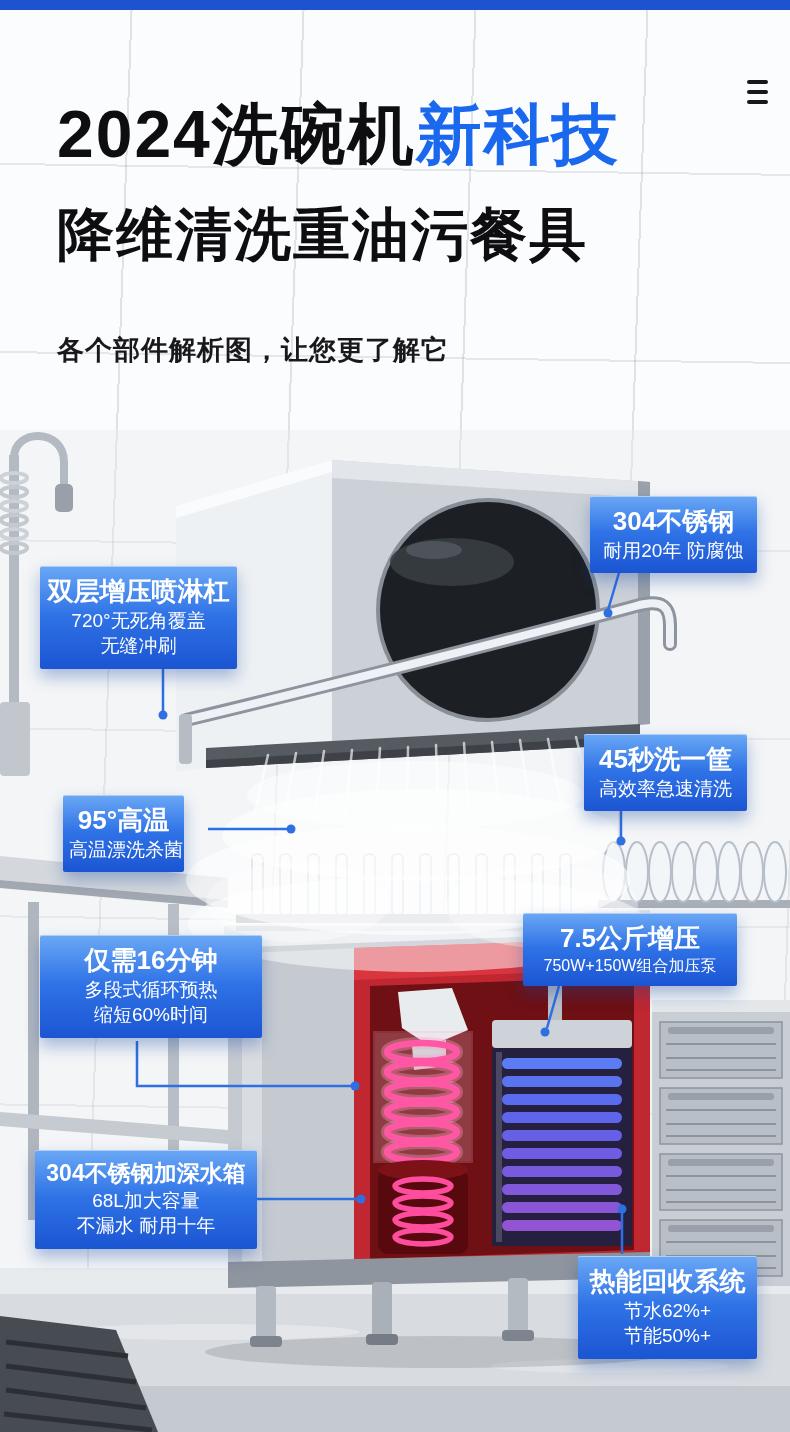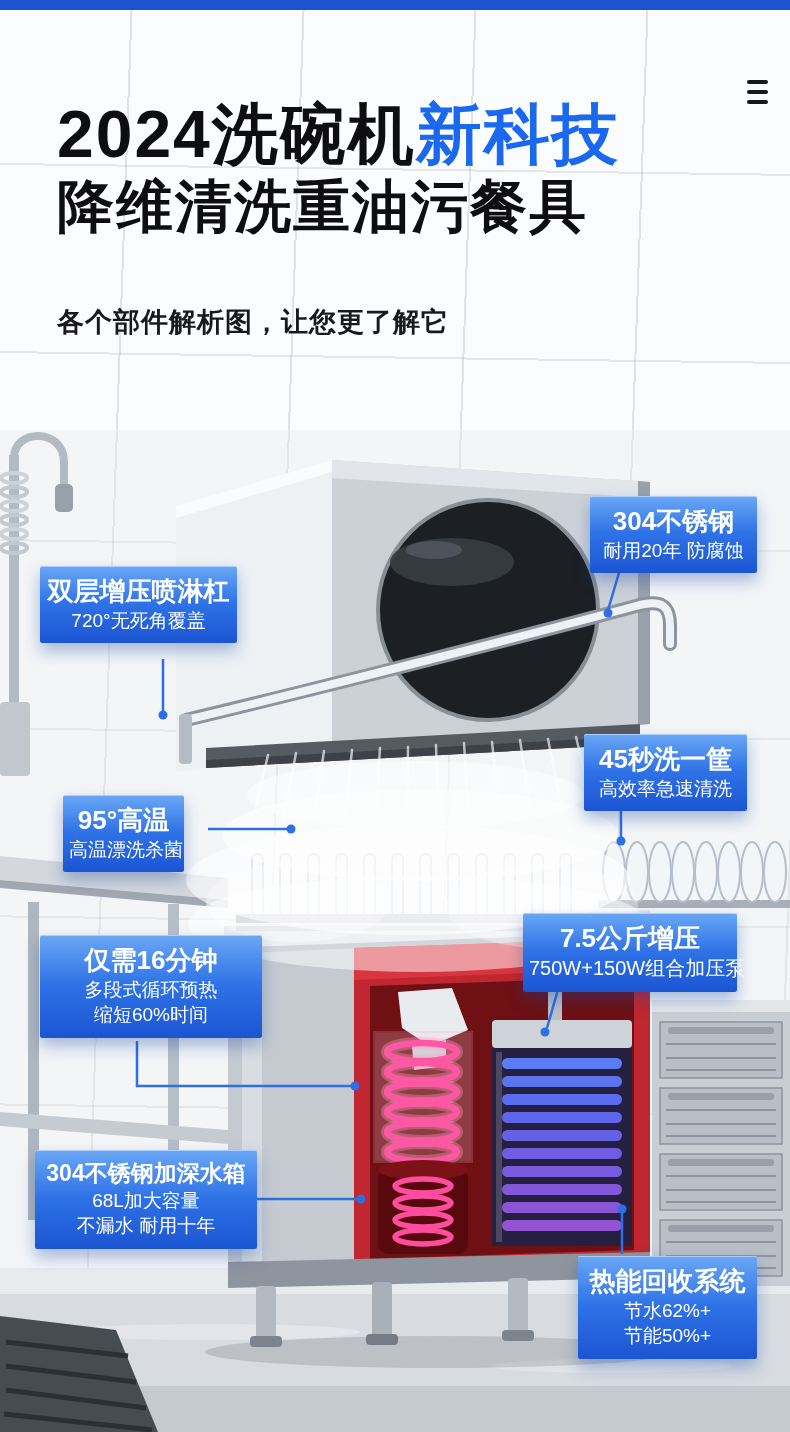--- a/index.html
+++ b/index.html
@@ -14,34 +14,34 @@
     background-image:
       repeating-linear-gradient(92deg, rgba(125,135,148,0.22) 0px, rgba(125,135,148,0.22) 2px, transparent 2px, transparent 172px),
       repeating-linear-gradient(2deg, rgba(125,135,148,0.18) 0px, rgba(125,135,148,0.18) 2px, transparent 2px, transparent 188px);
   }
   .topbar{position:absolute;top:0;left:0;right:0;height:10px;background:#1d53cf;z-index:5;}
   .menu{position:absolute;right:22px;top:80px;z-index:5;display:flex;flex-direction:column;gap:6px;}
   .menu span{display:block;width:21px;height:4px;background:#17181a;border-radius:2px;}
   .hero{position:absolute;left:57px;top:100px;z-index:4;color:#0e0e10;}
   .hero .line1{font-size:66px;font-weight:900;letter-spacing:2px;line-height:1.05;white-space:nowrap;}
   .hero .line1 .accent{color:#1a68ee;text-align:right;}
-  .hero .line2{font-size:57px;font-weight:900;letter-spacing:2px;margin-top:0;white-space:nowrap;}
+  .hero .line2{font-size:57px;font-weight:900;letter-spacing:2px;margin-top:28px;white-space:nowrap;}
   .hero .desc{font-size:27px;font-weight:600;letter-spacing:1px;margin-top:58px;color:#19191b;white-space:nowrap;}
   .scene{position:absolute;left:0;top:0;z-index:1;pointer-events:none;}
   .leaders{position:absolute;left:0;top:0;z-index:2;pointer-events:none;}
   .callout{
     position:absolute;z-index:3;box-sizing:border-box;
     background:linear-gradient(180deg,#6aa8f5 0%,#2f72e6 48%,#1b55d2 100%);
     border-radius:2px;color:#fff;text-align:center;padding:9px 6px 10px;
     box-shadow:0 8px 16px rgba(21,69,158,0.35), inset 0 1px 0 rgba(255,255,255,0.45);
   }
   .c-title{font-size:26px;font-weight:800;line-height:1.25;white-space:nowrap;}
   .c-line{font-size:19px;font-weight:500;line-height:1.35;white-space:nowrap;}
   .t24 .c-title{font-size:23px;}
-  .s18 .c-line{font-size:20px;}
+  .s18 .c-line{font-size:16px;}
 </style>
 </head>
 <body>
 
 <div class="page">
   <div class="tiles"></div>
   <div class="topbar"></div>
 
   <div class="menu">
     <span></span>
@@ -285,20 +285,21 @@
   </svg>
 
   <div class="callout" style="left:590px;top:496px;width:167px">
     <div class="c-title">304不锈钢</div>
     <div class="c-line">耐用20年 防腐蚀</div>
   </div>
 
   <div class="callout" style="left:40px;top:566px;width:197px">
     <div class="c-title">双层增压喷淋杠</div>
     <div class="c-line">720°无死角覆盖</div>
+    <div class="c-line">无缝冲刷</div>
   </div>
 
   <div class="callout" style="left:584px;top:734px;width:163px">
     <div class="c-title">45秒洗一筐</div>
     <div class="c-line">高效率急速清洗</div>
   </div>
 
   <div class="callout" style="left:63px;top:795px;width:121px">
     <div class="c-title">95°高温</div>
     <div class="c-line">高温漂洗杀菌</div>

